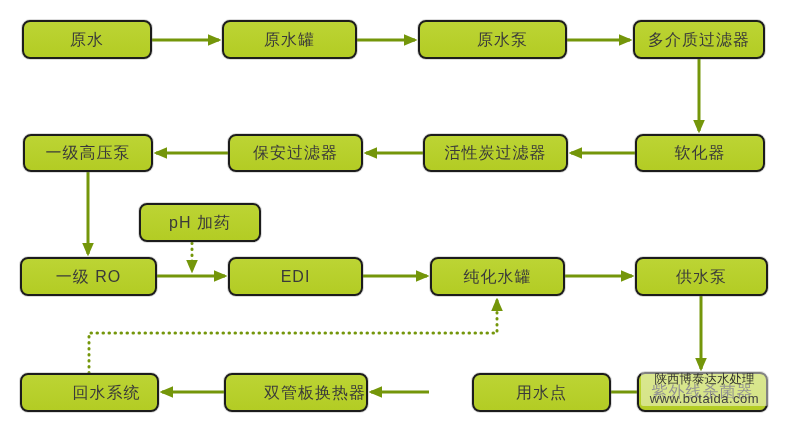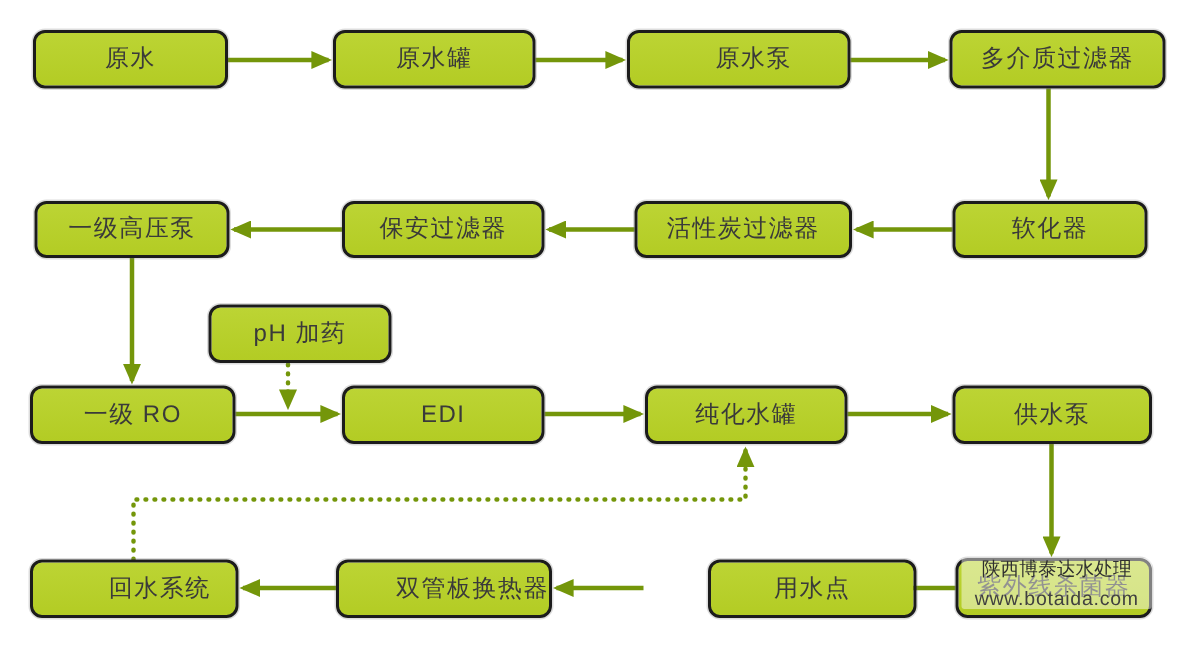--- a/index.html
+++ b/index.html
@@ -61,21 +61,21 @@
 
   <div class="node" style="left:22px;top:20px;width:130px;height:39px;">
       <span>原水</span>
     </div>
   <div class="node" style="left:222px;top:20px;width:135px;height:39px;">
       <span>原水罐</span>
     </div>
   <div class="node" style="left:418px;top:20px;width:149px;height:39px;padding-left:20px;">
       <span>原水泵</span>
     </div>
-  <div class="node" style="left:633px;top:20px;width:144px;height:39px;">
+  <div class="node" style="left:633px;top:20px;width:132px;height:39px;">
       <span>多介质过滤器</span>
     </div>
 
   <div class="node" style="left:635px;top:134px;width:130px;height:38px;">
       <span>软化器</span>
     </div>
   <div class="node" style="left:423px;top:134px;width:145px;height:38px;">
       <span>活性炭过滤器</span>
     </div>
   <div class="node" style="left:228px;top:134px;width:135px;height:38px;">

